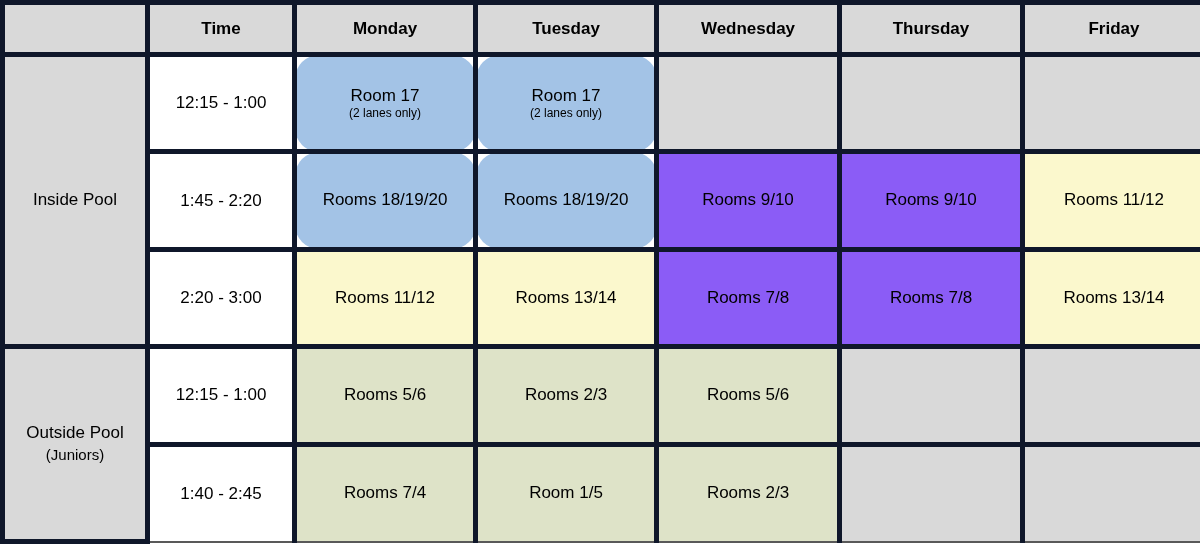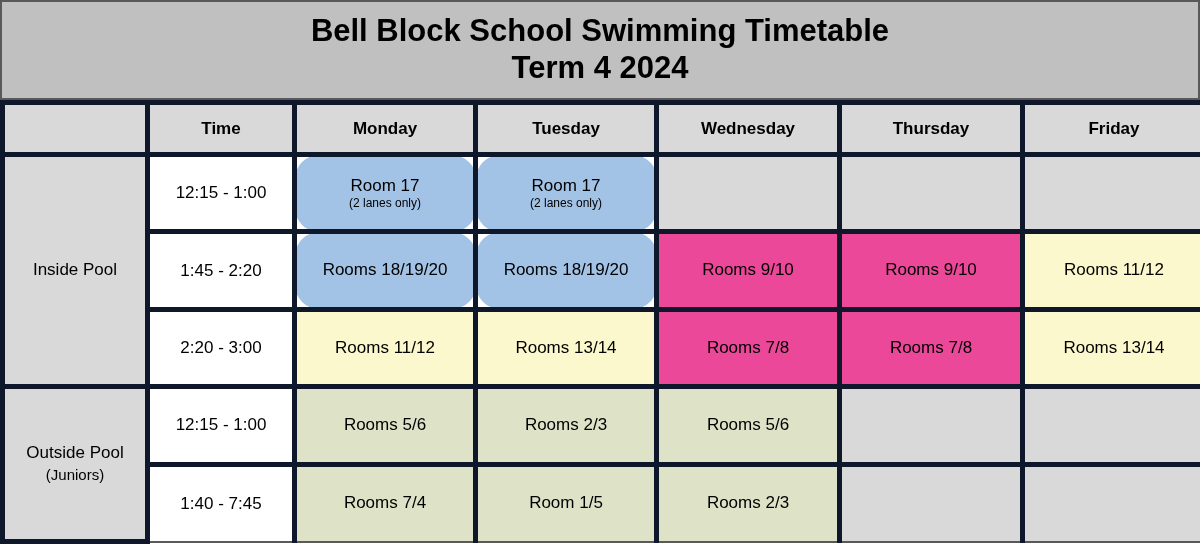--- a/index.html
+++ b/index.html
@@ -109,42 +109,38 @@
     font-size: 17px;
     margin-top: 16px;
   }
 
   
   tr.body-row td { height: 77px; }
 
   
   .fill-blue   { background: #a3c3e6; border-radius: 24px; }
   .fill-yellow { background: #fbf8cd; }
-  .fill-pink   { background: #ec4899; }
+  .fill-pink   { background: #8b5cf6; }
   .fill-green  { background: #dee3c8; }
   .fill-grey   { background: #d9d9d9; }
 
   
   .cell-main { display: block; font-size: 17px; line-height: 1.22; }
   .cell-note { display: block; font-size: 12px; line-height: 1.22; }
 
   
   tr.section-start td, tr.section-start th { border-top: 3px solid #595959; }
   td.edge-right { border-right: 2px solid #595959; }
   tr.last-row td { border-bottom: 2px solid #595959; }
 </style>
 </head>
 <body>
 
 <div id="timetable-root">
 
-  <div class="title-banner">
-    <div class="title-line1">Bell Block School Swimming Timetable</div>
-    <div class="title-line2">Term 4 2024</div>
-  </div>
 
   <table class="tt">
     <colgroup>
       <col class="c-pool">
       <col class="c-time">
       <col class="c-day">
       <col class="c-day">
       <col class="c-day-w">
       <col class="c-day-w">
       <col class="c-day-w">
@@ -221,21 +217,21 @@
           <td class="fill-green">
             <span class="cell-main">Rooms 2/3</span>
           </td>
           <td class="fill-green">
             <span class="cell-main">Rooms 5/6</span>
           </td>
           <td class="fill-grey"></td>
           <td class="fill-grey edge-right"></td>
         </tr>
         <tr class="body-row last-row">
-          <td class="time-cell">1:40 - 7:45</td>
+          <td class="time-cell">1:40 - 2:45</td>
           <td class="fill-green">
             <span class="cell-main">Rooms 7/4</span>
           </td>
           <td class="fill-green">
             <span class="cell-main">Room 1/5</span>
           </td>
           <td class="fill-green">
             <span class="cell-main">Rooms 2/3</span>
           </td>
           <td class="fill-grey"></td>

